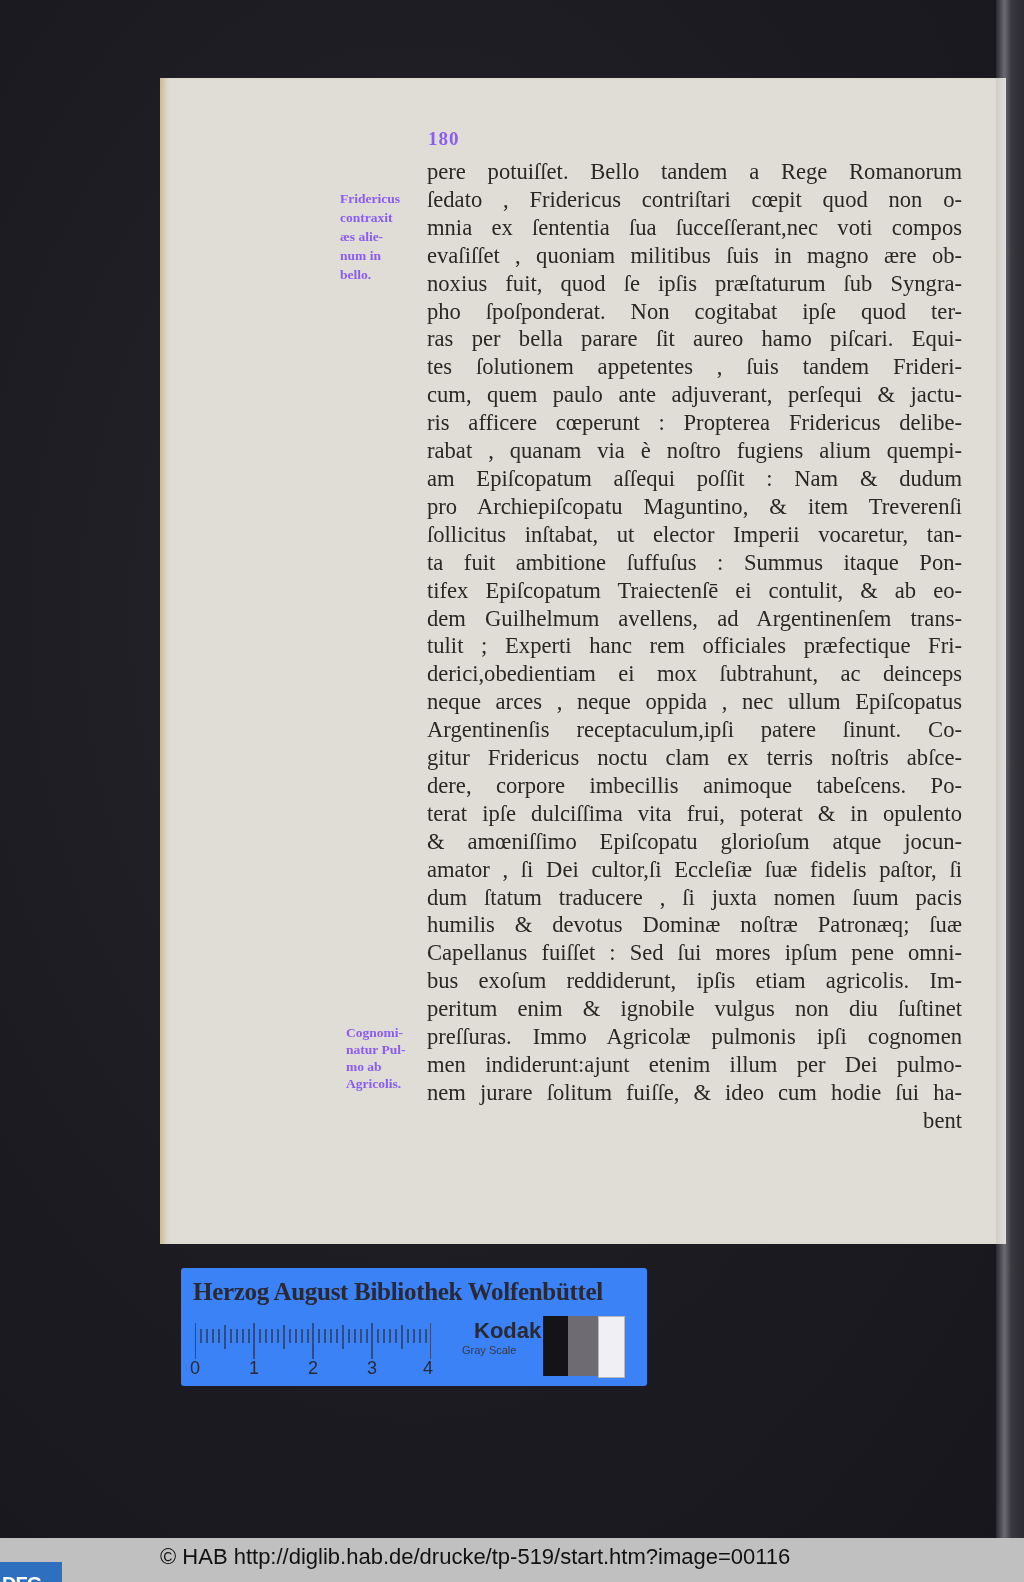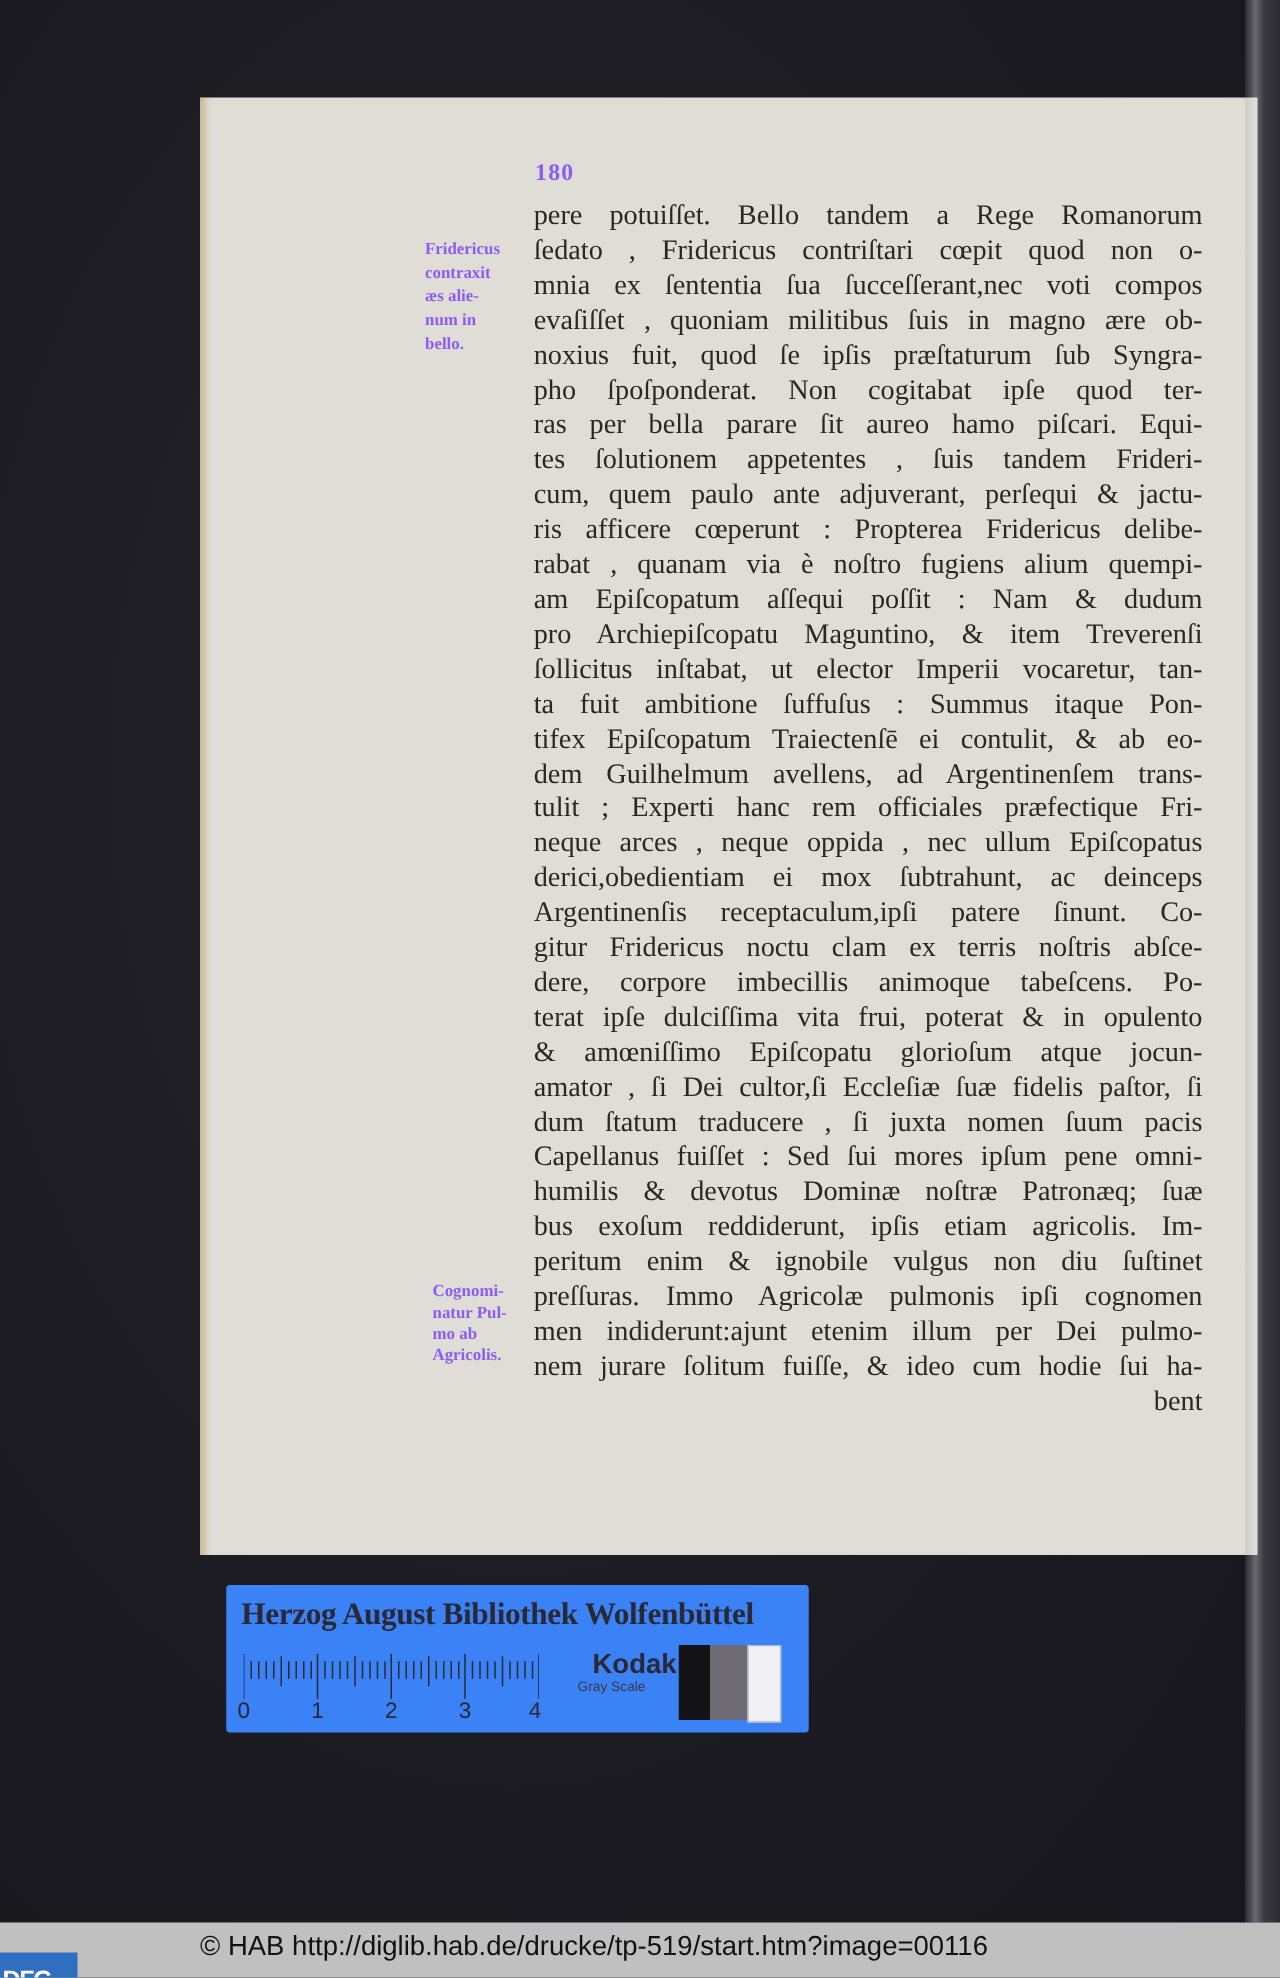--- a/index.html
+++ b/index.html
@@ -135,31 +135,31 @@
   <span class="line">cum, quem paulo ante adjuverant, perſequi &amp; jactu-</span>
   <span class="line">ris afficere cœperunt :  Propterea Fridericus delibe-</span>
   <span class="line">rabat , quanam via è noſtro fugiens alium quempi-</span>
   <span class="line">am Epiſcopatum aſſequi poſſit :    Nam  &amp;  dudum</span>
   <span class="line">pro Archiepiſcopatu Maguntino, &amp; item Treverenſi</span>
   <span class="line">ſollicitus inſtabat, ut elector Imperii vocaretur, tan-</span>
   <span class="line">ta fuit ambitione ſuffuſus :    Summus itaque Pon-</span>
   <span class="line">tifex Epiſcopatum Traiectenſē ei contulit,  &amp; ab eo-</span>
   <span class="line">dem Guilhelmum avellens, ad Argentinenſem trans-</span>
   <span class="line">tulit ;   Experti hanc rem officiales præfectique Fri-</span>
+  <span class="line">derici,obedientiam ei mox ſubtrahunt, ac deinceps</span>
   <span class="line">neque arces , neque oppida , nec ullum Epiſcopatus</span>
-  <span class="line">derici,obedientiam ei mox ſubtrahunt, ac deinceps</span>
   <span class="line">Argentinenſis receptaculum,ipſi patere ſinunt. Co-</span>
   <span class="line">gitur Fridericus noctu clam ex terris noſtris abſce-</span>
   <span class="line">dere, corpore imbecillis animoque tabeſcens.  Po-</span>
   <span class="line">terat ipſe dulciſſima vita frui, poterat &amp; in opulento</span>
   <span class="line">&amp; amœniſſimo Epiſcopatu glorioſum atque jocun-</span>
   <span class="line">amator , ſi Dei cultor,ſi Eccleſiæ ſuæ fidelis paſtor, ſi</span>
   <span class="line">dum ſtatum traducere , ſi juxta nomen ſuum pacis</span>
+  <span class="line">humilis &amp; devotus Dominæ noſtræ Patronæq; ſuæ</span>
   <span class="line">Capellanus fuiſſet : Sed ſui mores ipſum pene omni-</span>
-  <span class="line">humilis &amp; devotus Dominæ noſtræ Patronæq; ſuæ</span>
   <span class="line">bus exoſum reddiderunt, ipſis etiam agricolis.  Im-</span>
   <span class="line">peritum enim &amp; ignobile vulgus non diu ſuſtinet</span>
   <span class="line">preſſuras.    Immo Agricolæ pulmonis ipſi cognomen</span>
   <span class="line">men indiderunt:ajunt etenim illum per Dei  pulmo-</span>
   <span class="line">nem jurare ſolitum fuiſſe, &amp; ideo cum hodie ſui ha-</span>
   <span class="line last">bent</span>
 </div>
 
 <div class="card">
   <div class="card-title">Herzog August Bibliothek Wolfenbüttel</div>

